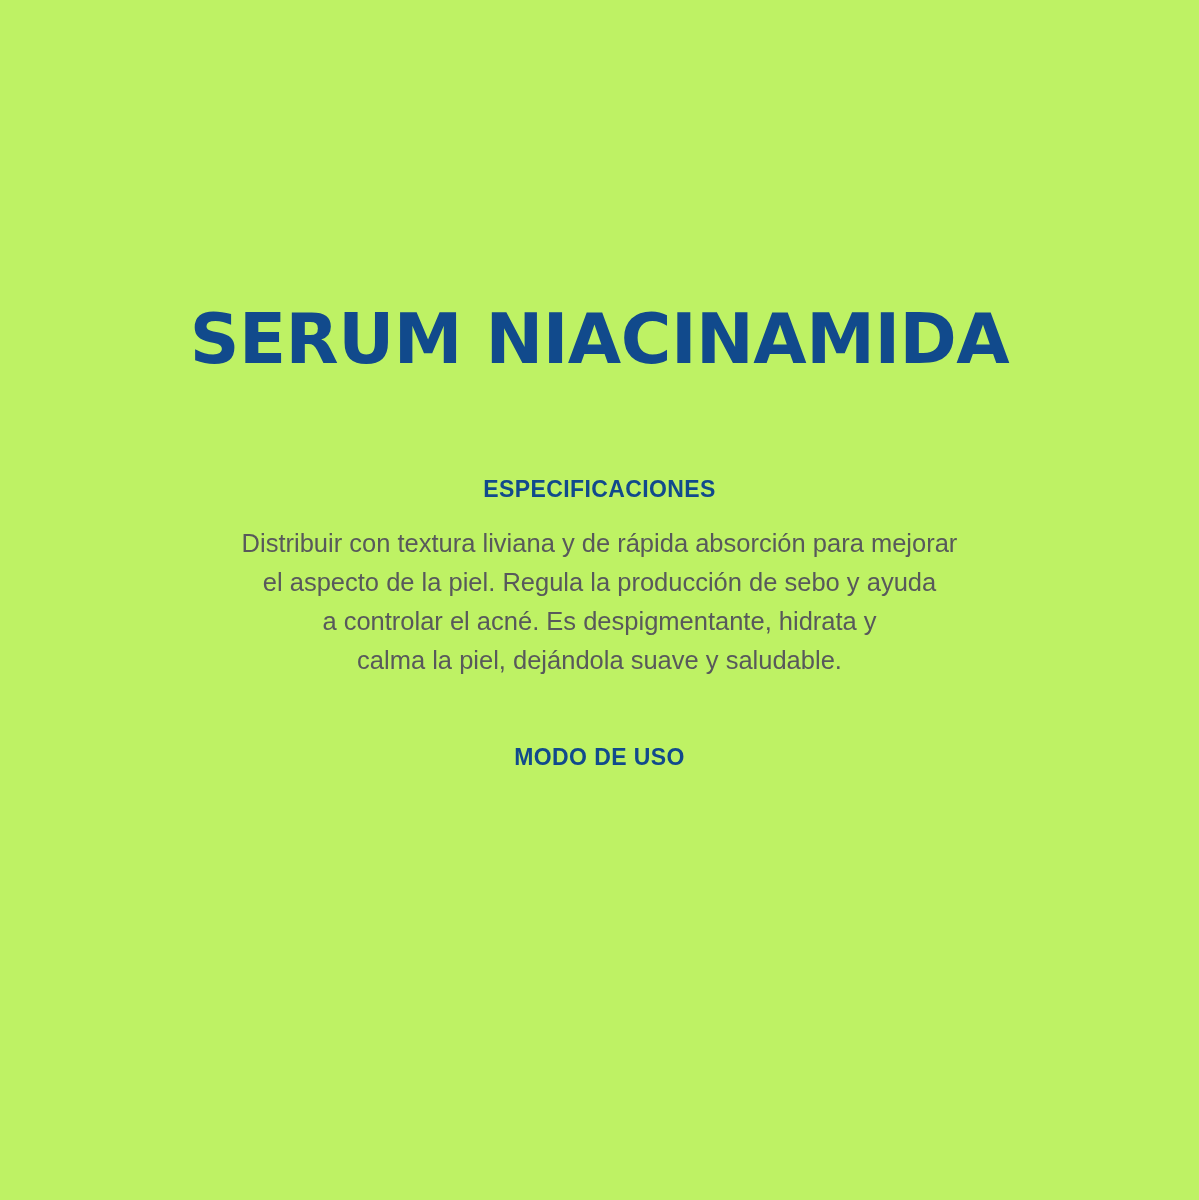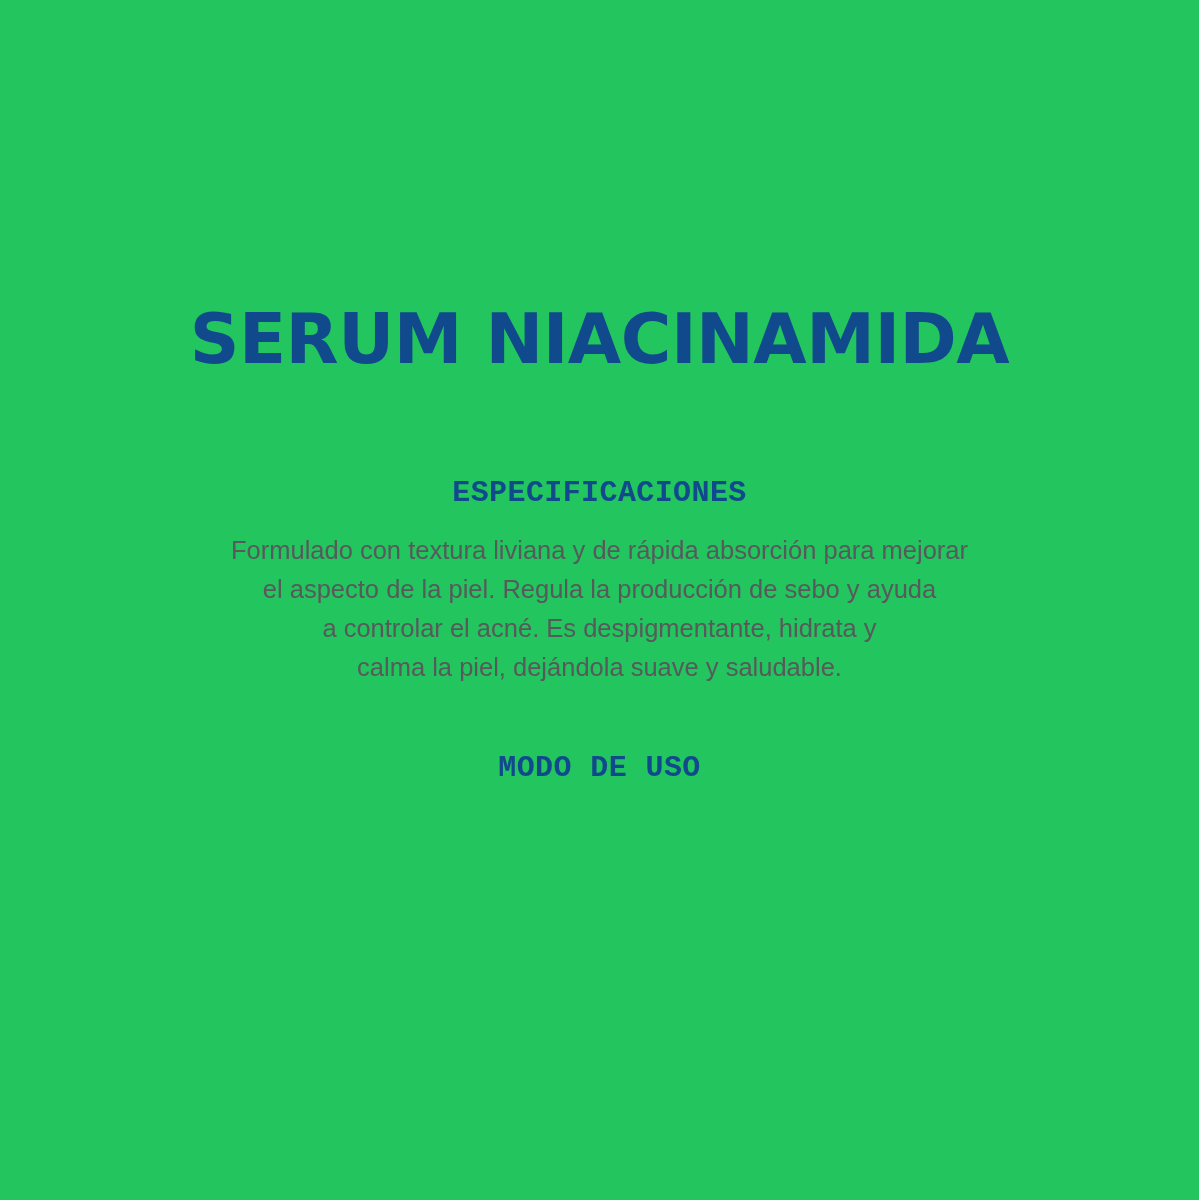--- a/index.html
+++ b/index.html
@@ -11,21 +11,21 @@
     width: 1199px;
     height: 1200px;
     font-family: "DejaVu Sans", sans-serif;
     -webkit-font-smoothing: antialiased;
   }
 
   .page {
     position: relative;
     width: 1199px;
     height: 1200px;
-    background: #22c55e;
+    background: #bef264;
     overflow: hidden;
   }
 
   .content {
     position: absolute;
     left: 0;
     top: 0;
     width: 1199px;
     text-align: center;
   }
@@ -41,23 +41,23 @@
     color: #114A8C;
     text-align: center;
   }
 
   .section {
     margin-top: 0;
   }
 
   .section-heading {
     margin: 0;
-    font-family: Liberation Mono, monospace;
+    font-family: Liberation Sans, sans-serif;
     font-weight: 700;
-    font-size: 30px;
+    font-size: 23px;
     line-height: 1.0;
     letter-spacing: 0.4px;
     color: #114A8C;
     text-align: center;
   }
 
   .section-body {
     margin: 0;
     font-family: "Liberation Sans", sans-serif;
     font-weight: 400;
@@ -77,21 +77,21 @@
 </head>
 <body>
 
 <div class="page">
   <div class="content">
 
     <h1 class="product-title">SERUM NIACINAMIDA</h1>
 
     <div class="section" id="spec-section">
       <h2 class="section-heading">ESPECIFICACIONES</h2>
-      <p class="section-body" id="spec-body">Formulado con textura liviana y de rápida absorción para mejorar
+      <p class="section-body" id="spec-body">Distribuir con textura liviana y de rápida absorción para mejorar
 el aspecto de la piel. Regula la producción de sebo y ayuda
 a controlar el acné. Es despigmentante, hidrata y
 calma la piel, dejándola suave y saludable.</p>
     </div>
 
     <div class="section" id="uso-section">
       <h2 class="section-heading">MODO DE USO</h2>
     </div>
 
   </div>

